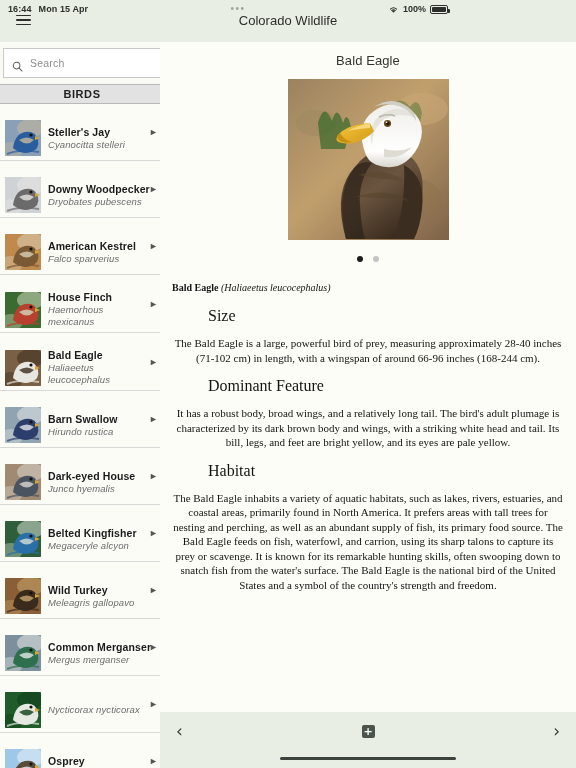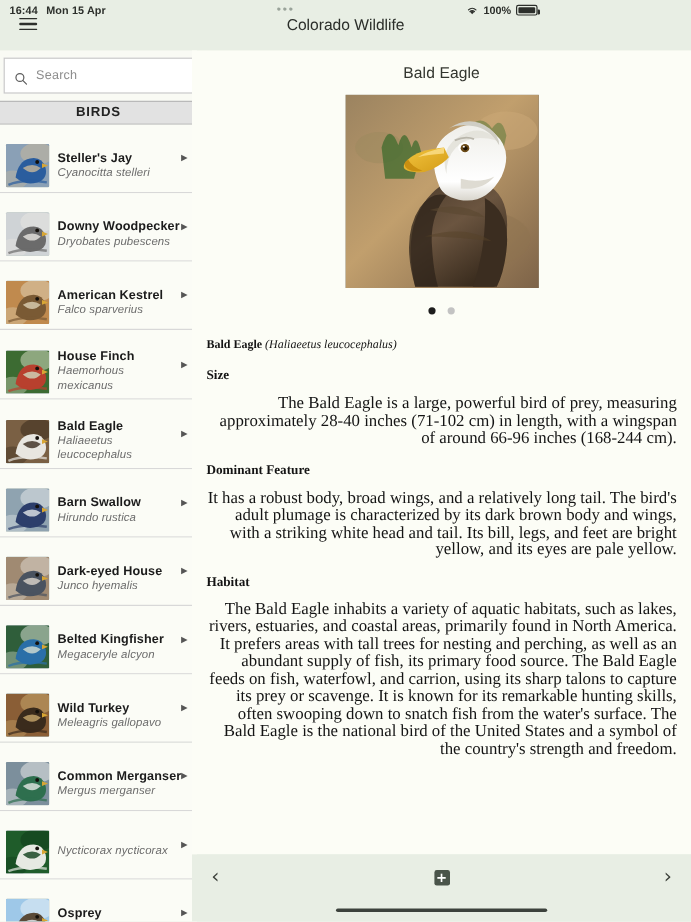--- a/index.html
+++ b/index.html
@@ -13,21 +13,21 @@
 
   
   .statusbar{
     position:absolute; top:0; left:0; width:456px; height:18px;
     display:flex; align-items:center; font-size:9px; color:#2c2f2b;
     padding:0 8px;
   }
   .sb-left{ display:flex; align-items:center; gap:7px; font-weight:600; letter-spacing:.1px;}
   .sb-center{ flex:1; display:flex; justify-content:center; align-items:center; }
   .dots-ind{ letter-spacing:1.5px; color:#9aa39a; font-size:10px; line-height:1;}
-  .sb-right{ display:flex; align-items:flex-start; gap:4px; font-weight:600;}
+  .sb-right{ display:flex; align-items:flex-end; gap:4px; font-weight:600;}
   .wifi{ width:11px; height:9px; position:relative; display:inline-block;}
   .wifi svg{ display:block; }
   .batt{ width:18px; height:9px; border:1px solid #2c2f2b; border-radius:2px; position:relative; }
   .batt::after{ content:""; position:absolute; right:-3px; top:2.5px; width:2px; height:4px; background:#2c2f2b; border-radius:0 1px 1px 0;}
   .batt-fill{ position:absolute; left:1px; top:1px; bottom:1px; width:14px; background:#2c2f2b; border-radius:1px;}
 
   
   .navbar{
     position:absolute; top:8px; left:0; width:556px; height:24px;
     display:flex; align-items:center;
@@ -84,22 +84,22 @@
   .dot{ width:6px; height:6px; border-radius:50%; background:#c3c3c3;}
   .dot.active{ background:#1d1d1d;}
 
   .article{
     font-family:"Liberation Serif", serif;
     padding:18px 12px 0 12px; color:#141414;
   }
   .article .lead{ font-size:10px; line-height:15px; }
   .article .lead b{ font-weight:700;}
   .article .lead i{ font-style:italic;}
-  .article h3{ font-size:11px; font-weight:700; margin-top:12px; }
-  .article p{ font-size:14px; line-height:14.5px; margin-top:11px; text-align:right;}
+  .article h3{ font-size:16px; font-weight:400; margin-top:12px;margin-left:36px; }
+  .article p{ font-size:11px; line-height:14.5px; margin-top:11px; text-align:center;}
 
   
   .toolbar{
     position:absolute; left:160px; top:712px; width:416px; height:56px;
     background:#e8eee4; display:flex; align-items:flex-start; justify-content:space-between;
     padding:8px 16px 0 16px;
   }
   .tb-btn{ font-size:17px; color:#3b3f39; line-height:22px; cursor:pointer; font-family:"DejaVu Sans", sans-serif;}
   .plus-btn{
     width:13px; height:13px; background:#4a544a; color:#fff; border-radius:2px;

